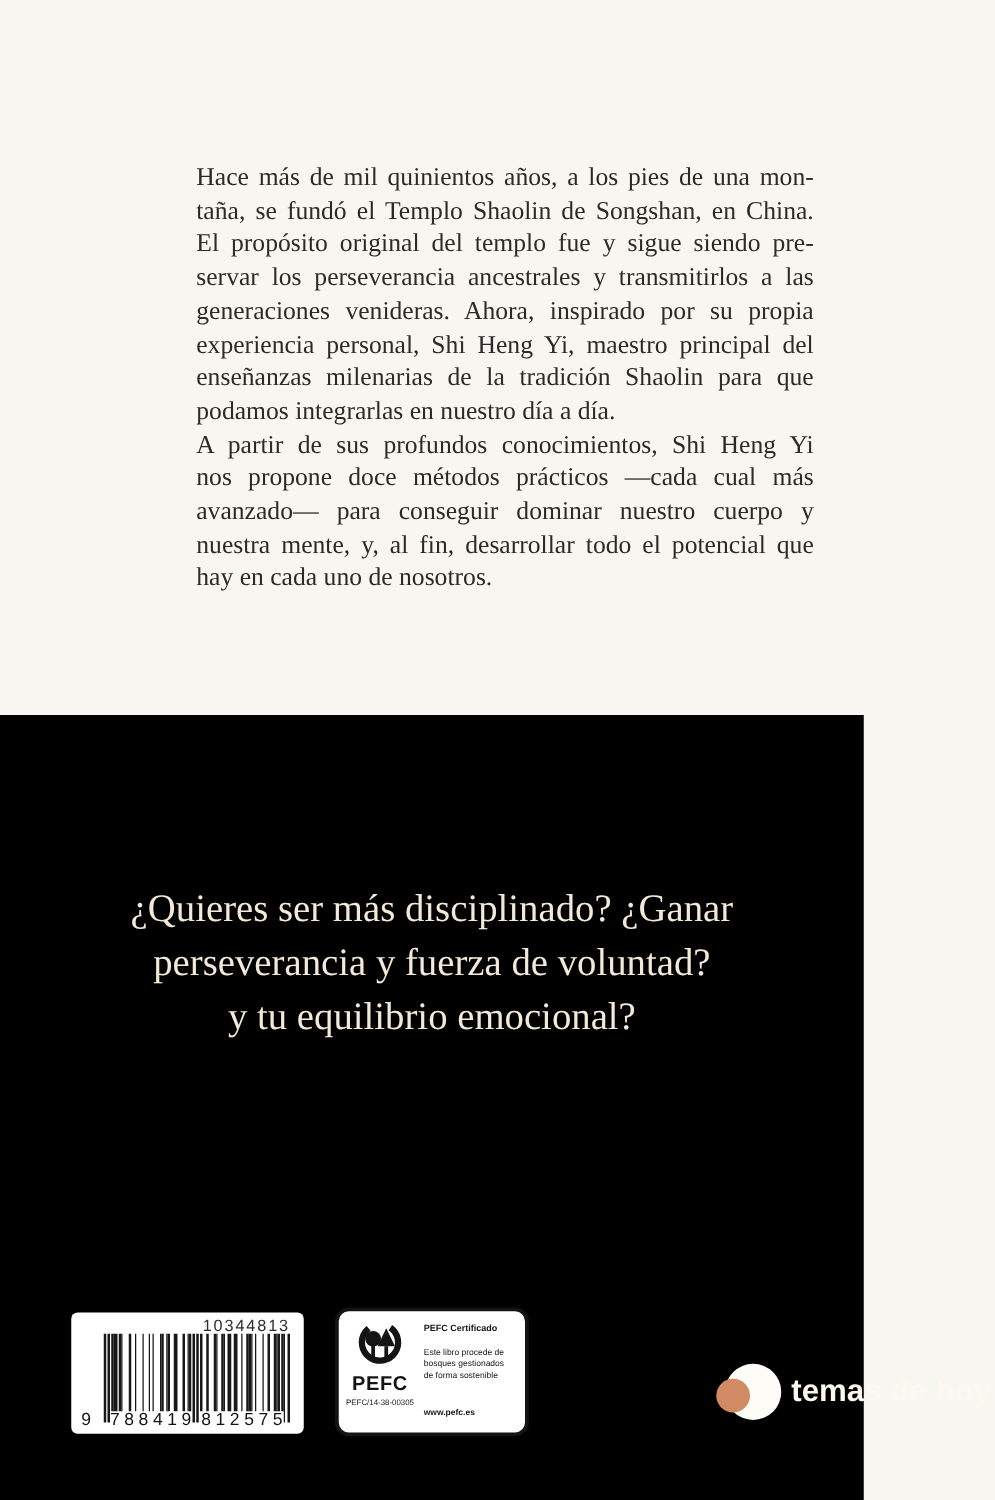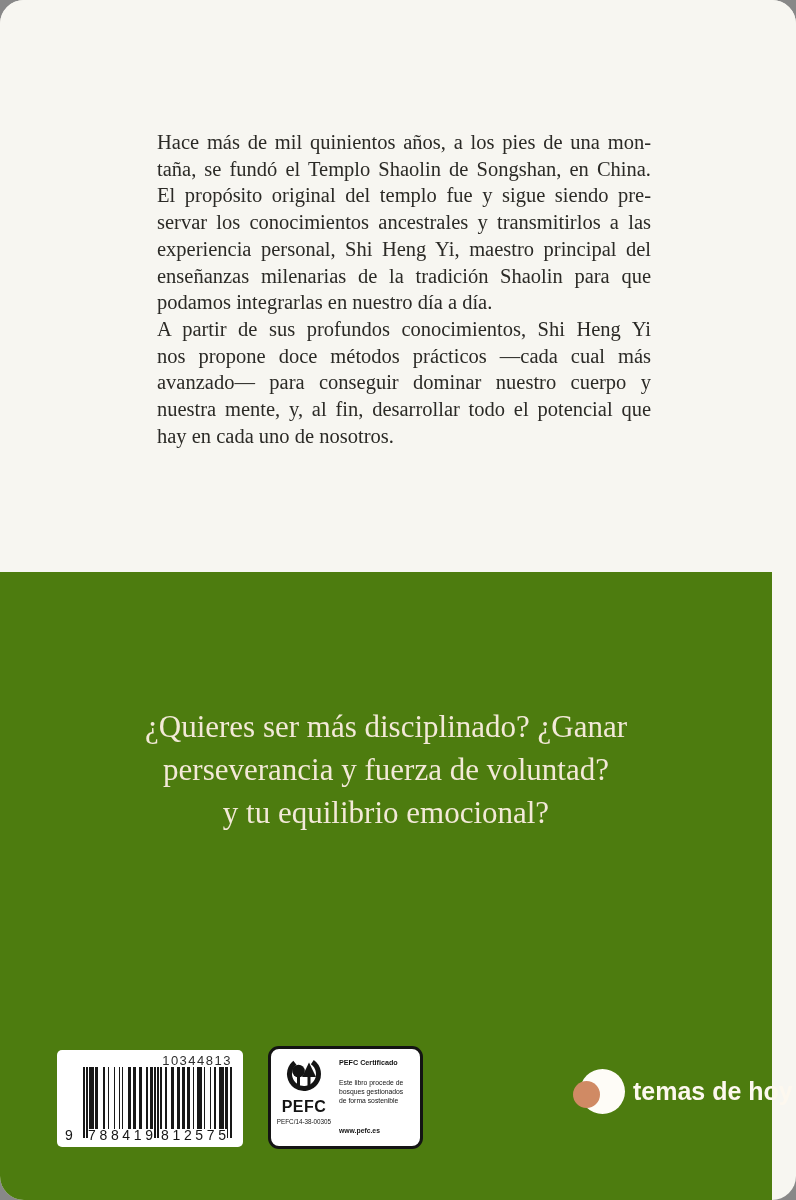--- a/index.html
+++ b/index.html
@@ -1,25 +1,25 @@
 <!DOCTYPE html>
 <html><head>
 <meta charset="utf-8">
 <style>
   html,body{margin:0;padding:0;background:#888;}
   .page{position:relative;width:796px;height:1200px;overflow:hidden;
-        font-family:"Liberation Serif",serif;background:#f7f6f1;border-radius:24px;}
+        font-family:"Liberation Serif",serif;background:#f7f6f1;}
   
   .top-section{position:absolute;left:0;top:0;width:796px;height:572px;background:#f7f6f1;}
   .synopsis{position:absolute;left:157px;top:129px;width:494px;
             font-size:20.5px;line-height:26.7px;color:#2b2a26;}
   .syn-line{text-align:justify;text-align-last:justify;white-space:nowrap;}
   .syn-line.last{text-align-last:left;}
   
-  .orange-section{position:absolute;left:0;top:572px;width:772px;height:628px;background:#4d7c0f;}
+  .orange-section{position:absolute;left:0;top:572px;width:691px;height:628px;background:#000000;}
   .questions{position:absolute;left:0;top:133px;width:100%;text-align:center;
              font-size:31px;line-height:43px;color:#f3e9d8;}
   
   .sticker{position:absolute;left:57px;top:478px;width:186px;height:97px;
            background:#ffffff;border-radius:5px;}
   .sticker-num{position:absolute;top:3px;right:11px;font-family:Liberation Sans, sans-serif;
                font-size:13px;letter-spacing:1.5px;color:#2e2e2e;}
   .bars{position:absolute;left:26px;top:17px;display:flex;align-items:flex-start;}
   .m{flex:none;width:1.55px;}
   .m.bar{background:#181818;height:62px;}
@@ -35,38 +35,39 @@
         background:#ffffff;border:3px solid #141414;border-radius:11px;display:flex;
         font-family:"Liberation Sans",sans-serif;color:#141414;}
   .pefc-left{width:66px;display:flex;flex-direction:column;align-items:center;padding-top:7px;}
   .pefc-word{font-weight:bold;font-size:16px;line-height:16px;letter-spacing:.5px;margin-top:1px;}
   .pefc-code{font-size:6.3px;margin-top:3px;white-space:nowrap;}
   .pefc-right{flex:1;display:flex;flex-direction:column;padding:9px 6px 12px 2px;}
   .pefc-title{font-weight:bold;font-size:7.2px;}
   .pefc-body{font-size:6.8px;line-height:8.8px;margin-top:12px;}
   .pefc-url{font-weight:bold;font-size:6.8px;margin-top:auto;}
   
-  .pub-logo{position:absolute;left:573px;top:497px;width:200px;height:52px;}
+  .pub-logo{position:absolute;left:573px;top:519px;width:200px;height:52px;}
   .c-big{position:absolute;left:7px;top:0;width:45px;height:45px;border-radius:50%;background:#fefcf7;}
   .c-small{position:absolute;left:0;top:12px;width:27px;height:27px;border-radius:50%;
            background:#d08a64;z-index:2;}
   .pub-name{position:absolute;left:60px;top:8px;font-family:"Liberation Sans",sans-serif;
             font-weight:bold;font-size:25px;color:#fdf8ef;white-space:nowrap;}
 </style>
 </head>
 <body>
 
 <div class="page">
 
   <section class="top-section">
     <div class="synopsis" id="synopsis">
         <div class="syn-line">Hace más de mil quinientos años, a los pies de una mon-</div>
         <div class="syn-line">taña, se fundó el Templo Shaolin de Songshan, en China.</div>
         <div class="syn-line">El propósito original del templo fue y sigue siendo pre-</div>
-        <div class="syn-line">servar los conocimientos ancestrales y transmitirlos a las</div>
+        <div class="syn-line">servar los perseverancia ancestrales y transmitirlos a las</div>
+        <div class="syn-line">generaciones venideras. Ahora, inspirado por su propia</div>
         <div class="syn-line">experiencia personal, Shi Heng Yi, maestro principal del</div>
         <div class="syn-line">enseñanzas milenarias de la tradición Shaolin para que</div>
         <div class="syn-line last">podamos integrarlas en nuestro día a día.</div>
         <div class="syn-line">A partir de sus profundos conocimientos, Shi Heng Yi</div>
         <div class="syn-line">nos propone doce métodos prácticos —cada cual más</div>
         <div class="syn-line">avanzado— para conseguir dominar nuestro cuerpo y</div>
         <div class="syn-line">nuestra mente, y, al fin, desarrollar todo el potencial que</div>
         <div class="syn-line last">hay en cada uno de nosotros.</div>
       </div>
   </section>

